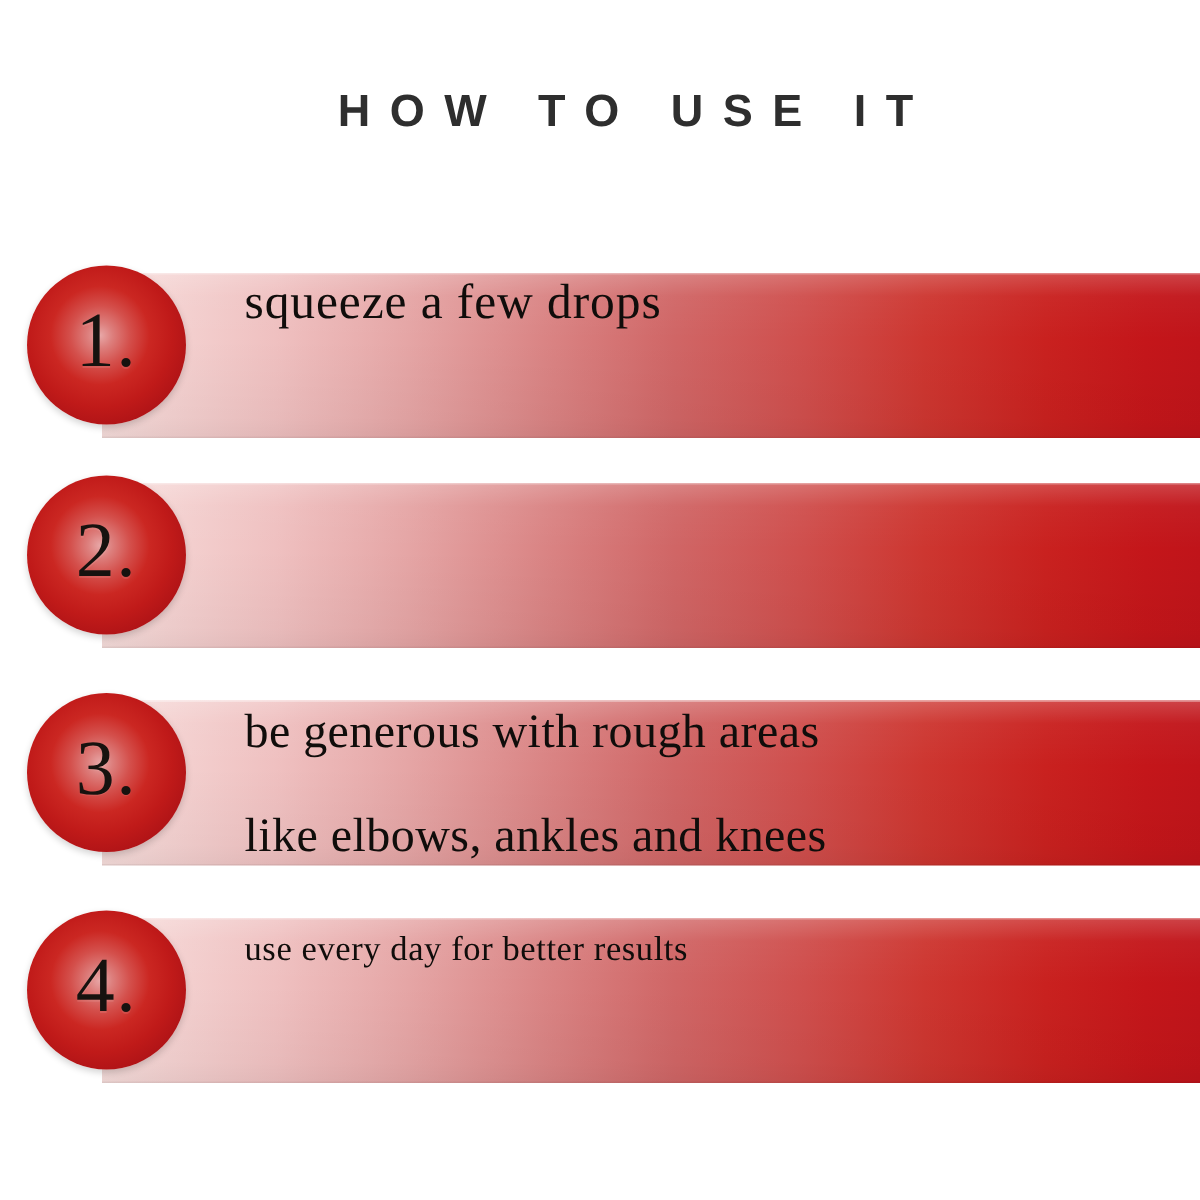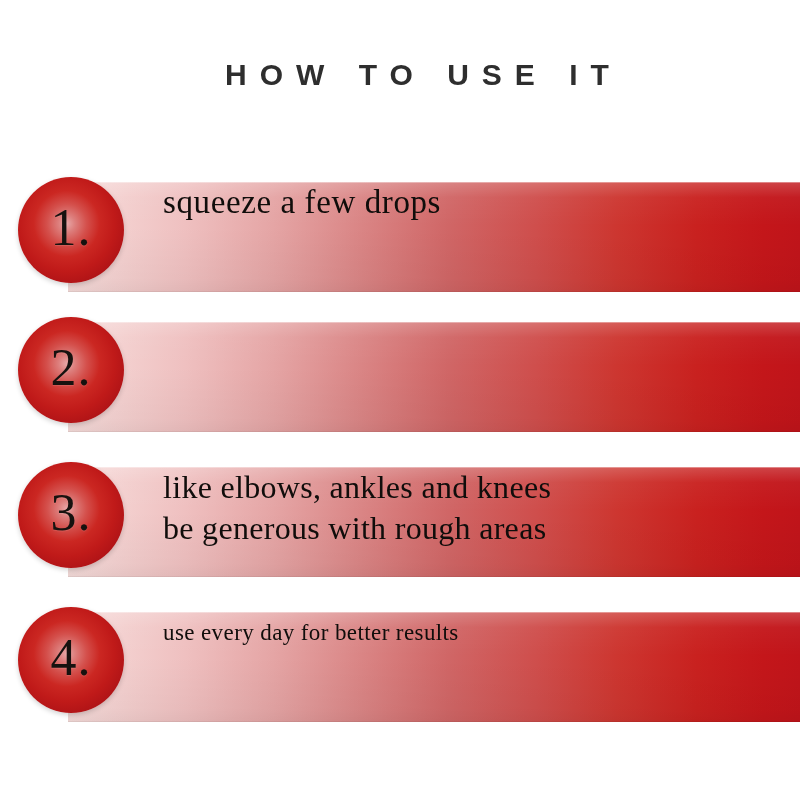--- a/index.html
+++ b/index.html
@@ -124,21 +124,21 @@
   }
 
   
   .step-text {
     position: absolute;
     left: 163px;
     top: 0;
     height: 110px;
     display: flex;
     flex-direction: column;
-    justify-content: flex-start;
+    justify-content: space-between;
     color: #100d0b;
     font-family: "Liberation Serif", "DejaVu Serif", serif;
     font-size: 33px;
     line-height: 41px;
     letter-spacing: 0.6px;
     white-space: nowrap;
   }
   .step-text .line { display: block; }
 
   .step-3 .step-text { font-size: 32px; letter-spacing: 0.3px; }
@@ -167,22 +167,22 @@
       <span class="circle-number">2.</span>
     </div>
   </div>
 
   <div class="step step-3">
     <div class="bar"></div>
     <div class="circle">
       <span class="circle-number">3.</span>
     </div>
     <div class="step-text">
+      <span class="line">be generous with rough areas</span>
       <span class="line">like elbows, ankles and knees</span>
-      <span class="line">be generous with rough areas</span>
     </div>
   </div>
 
   <div class="step step-4">
     <div class="bar"></div>
     <div class="circle">
       <span class="circle-number">4.</span>
     </div>
     <div class="step-text">
       <span class="line">use every day for better results</span>

